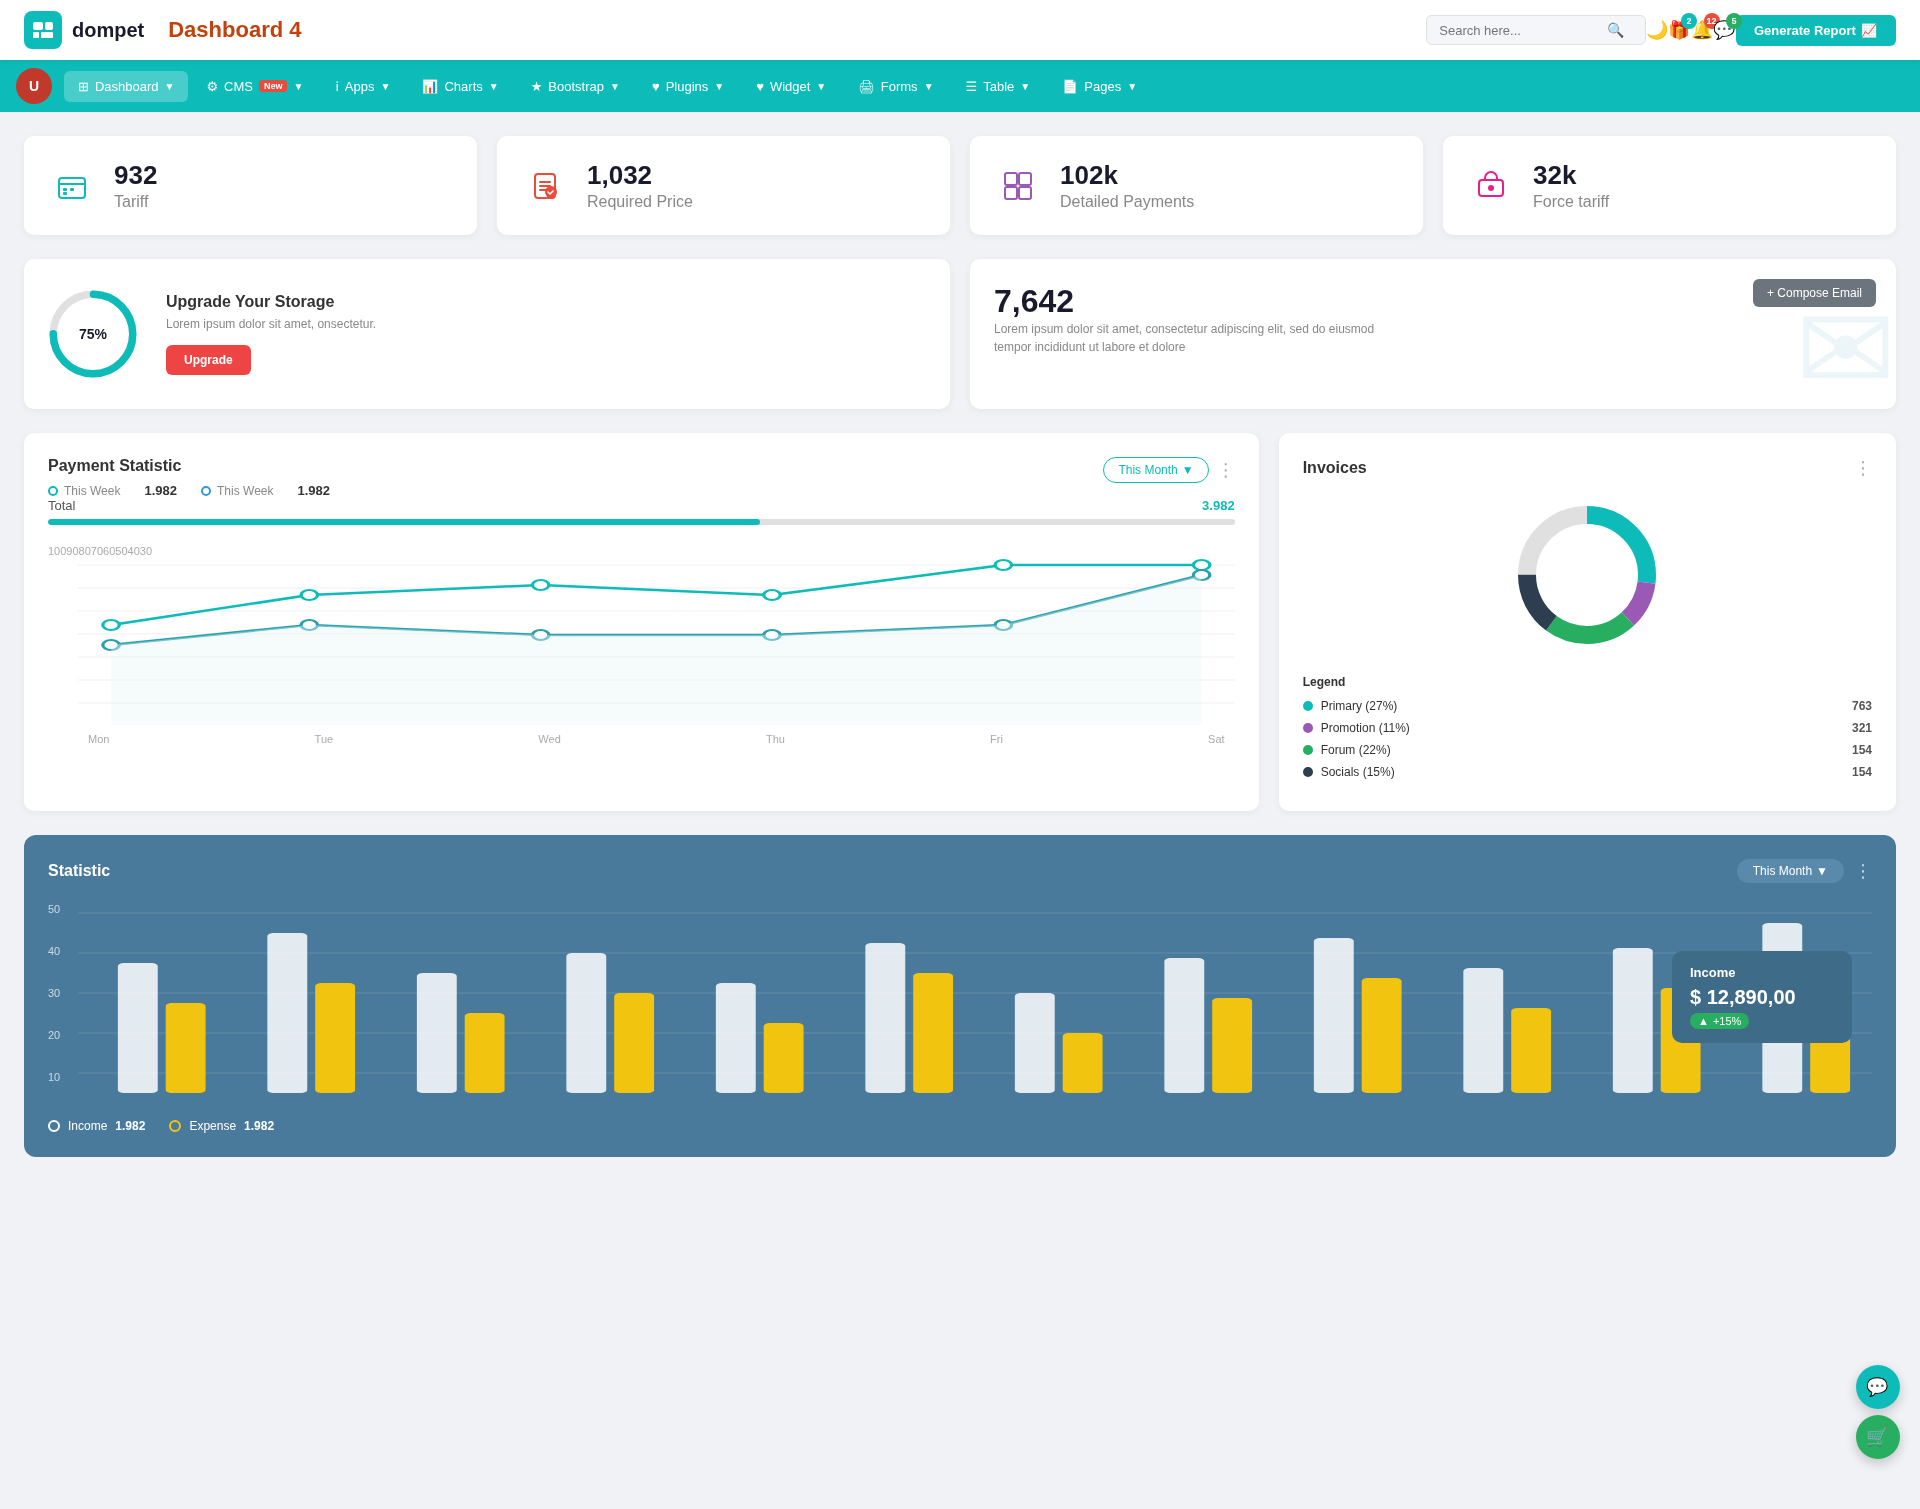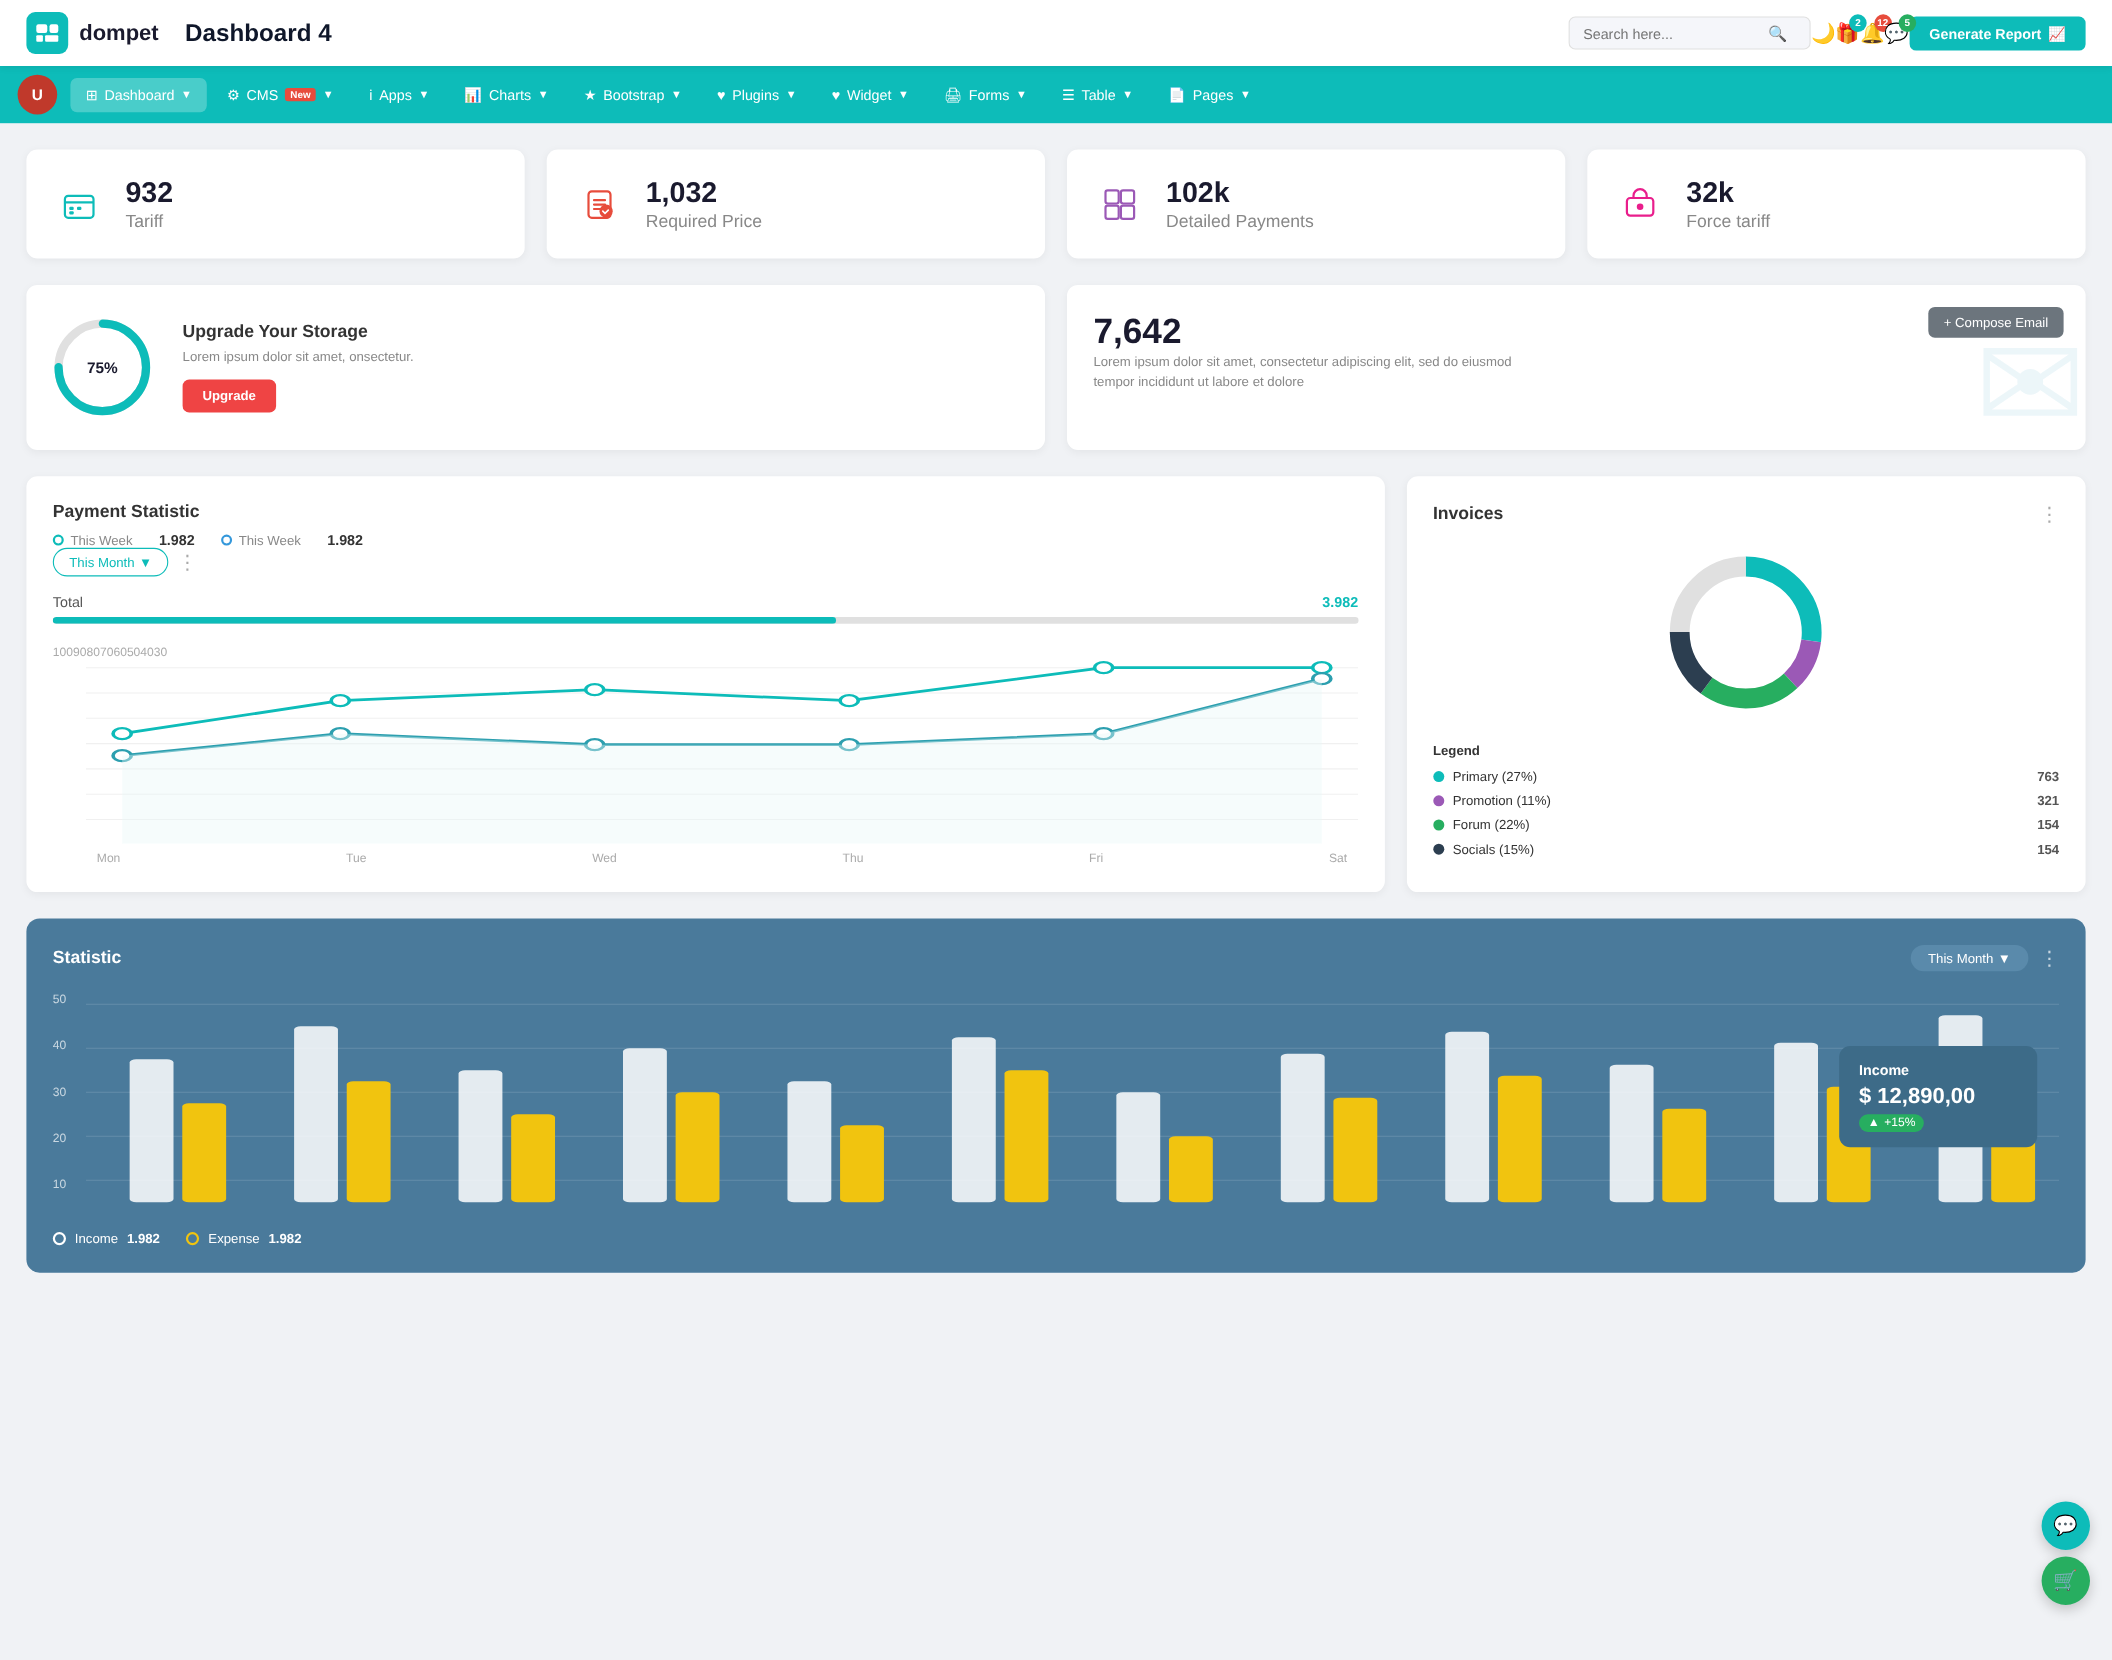--- a/index.html
+++ b/index.html
@@ -35,21 +35,21 @@
       font-size: 20px;
     }
     .logo-text {
       font-size: 20px;
       font-weight: 700;
       color: #1a1a2e;
     }
     .page-title {
       font-size: 22px;
       font-weight: 600;
-      color: #0f172a;
+      color: #c2410c;
       flex: 1;
     }
     .header-right {
       display: flex;
       align-items: center;
     }
     .search-box {
       display: flex;
       align-items: center;
       background: #f5f6fa;
@@ -272,22 +272,20 @@
     .payment-card {
       background: white;
       border-radius: 10px;
       padding: 24px;
       box-shadow: 0 2px 8px rgba(0,0,0,0.05);
     }
     .payment-header {
       display: flex;
       align-items: flex-start;
       justify-content: space-between;
-      margin-bottom: 16px;
-      flex-direction: column;
     }
     .payment-title { font-size: 16px; font-weight: 700; }
     .payment-legend {
       display: flex;
       gap: 24px;
       margin-top: 8px;
     }
     .legend-item {
       display: flex;
       align-items: center;

